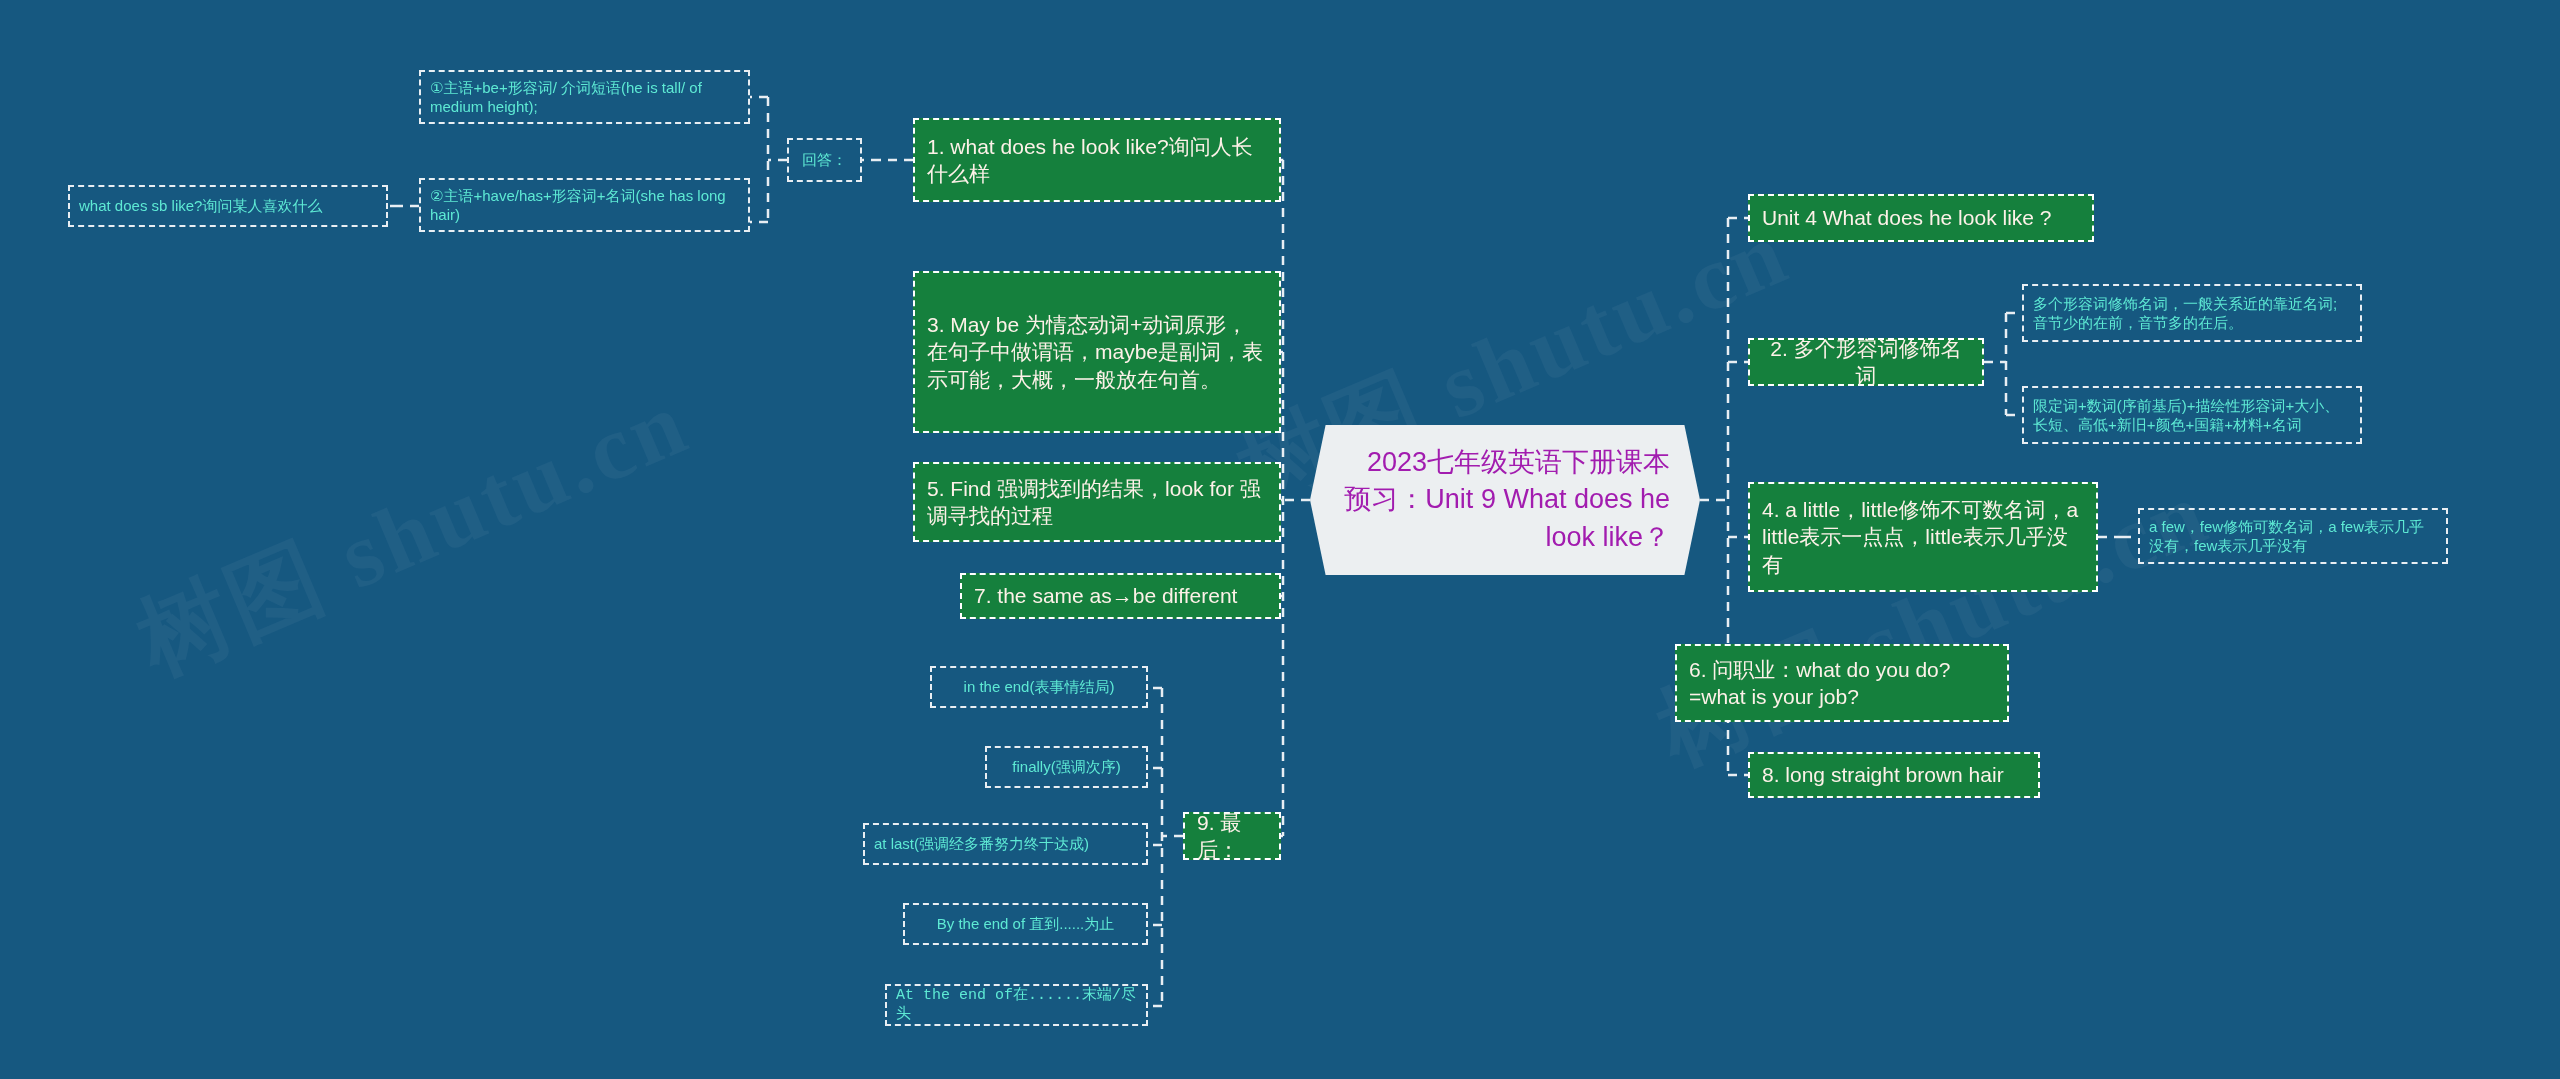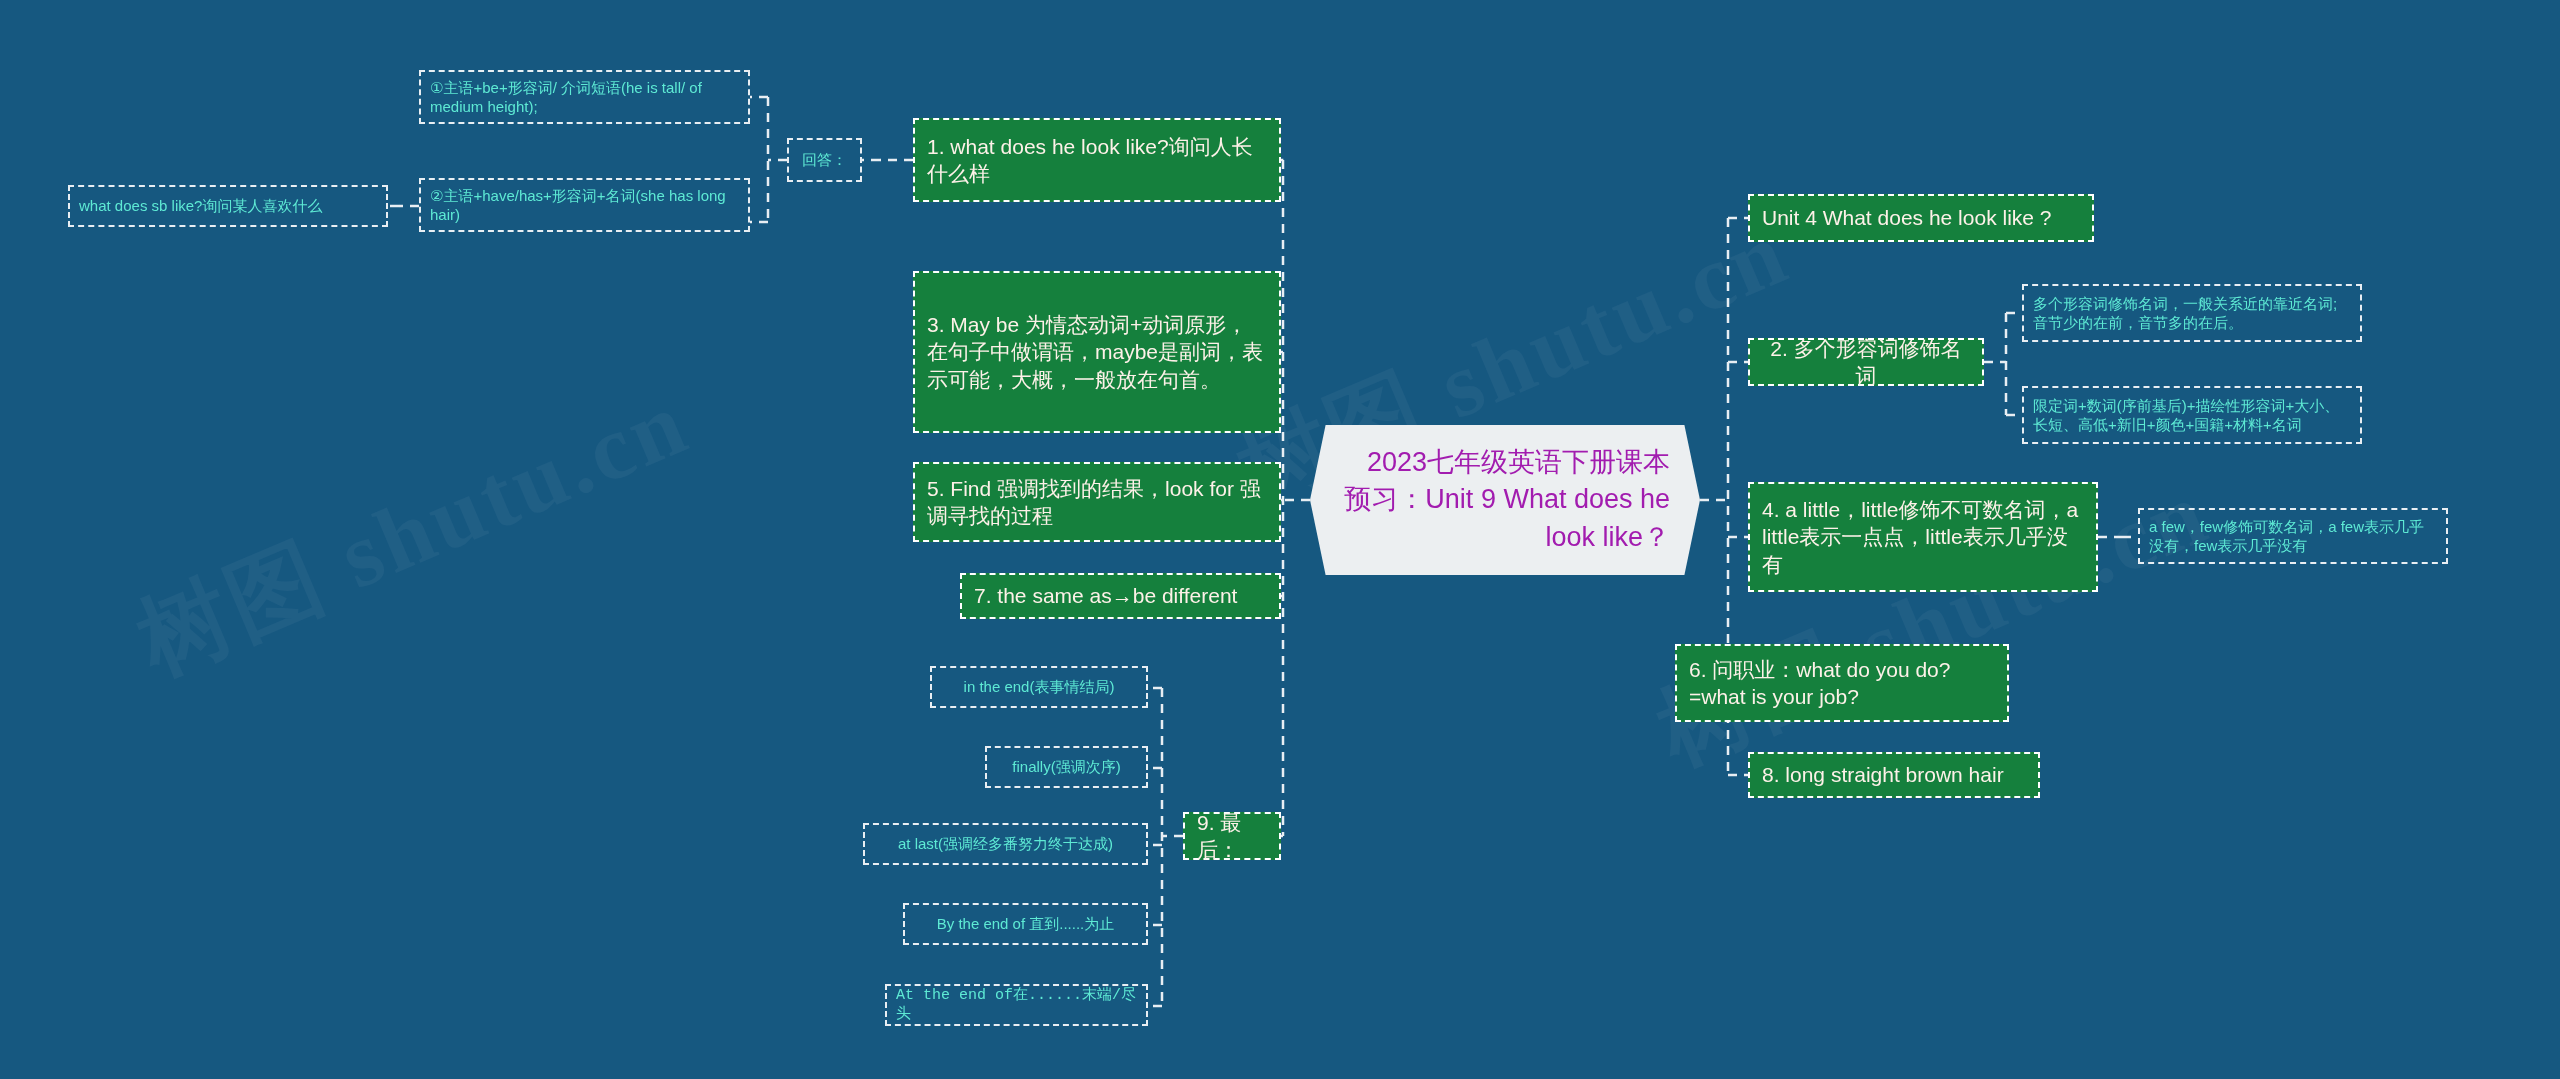--- a/index.html
+++ b/index.html
@@ -189,21 +189,21 @@
 </div>
 
 <div class="node plain tiny" style="left:930px; top:666px; width:218px; height:42px; justify-content:center;">
   <span>in the end(表事情结局)</span>
 </div>
 
 <div class="node plain tiny" style="left:985px; top:746px; width:163px; height:42px; justify-content:center;">
   <span>finally(强调次序)</span>
 </div>
 
-<div class="node plain tiny" style="left:863px; top:823px; width:285px; height:42px; justify-content:center;">
+<div class="node plain tiny" style="left:863px; top:823px; width:285px; height:42px; ">
   <span>at last(强调经多番努力终于达成)</span>
 </div>
 
 <div class="node plain tiny" style="left:903px; top:903px; width:245px; height:42px; justify-content:center;">
   <span>By the end of 直到......为止</span>
 </div>
 
 <div class="node plain tiny" style="left:885px; top:984px; width:263px; height:42px; justify-content:flex-end;font-family:Liberation Mono, monospace;">
   <span>At the end of在......末端/尽头</span>
 </div>

